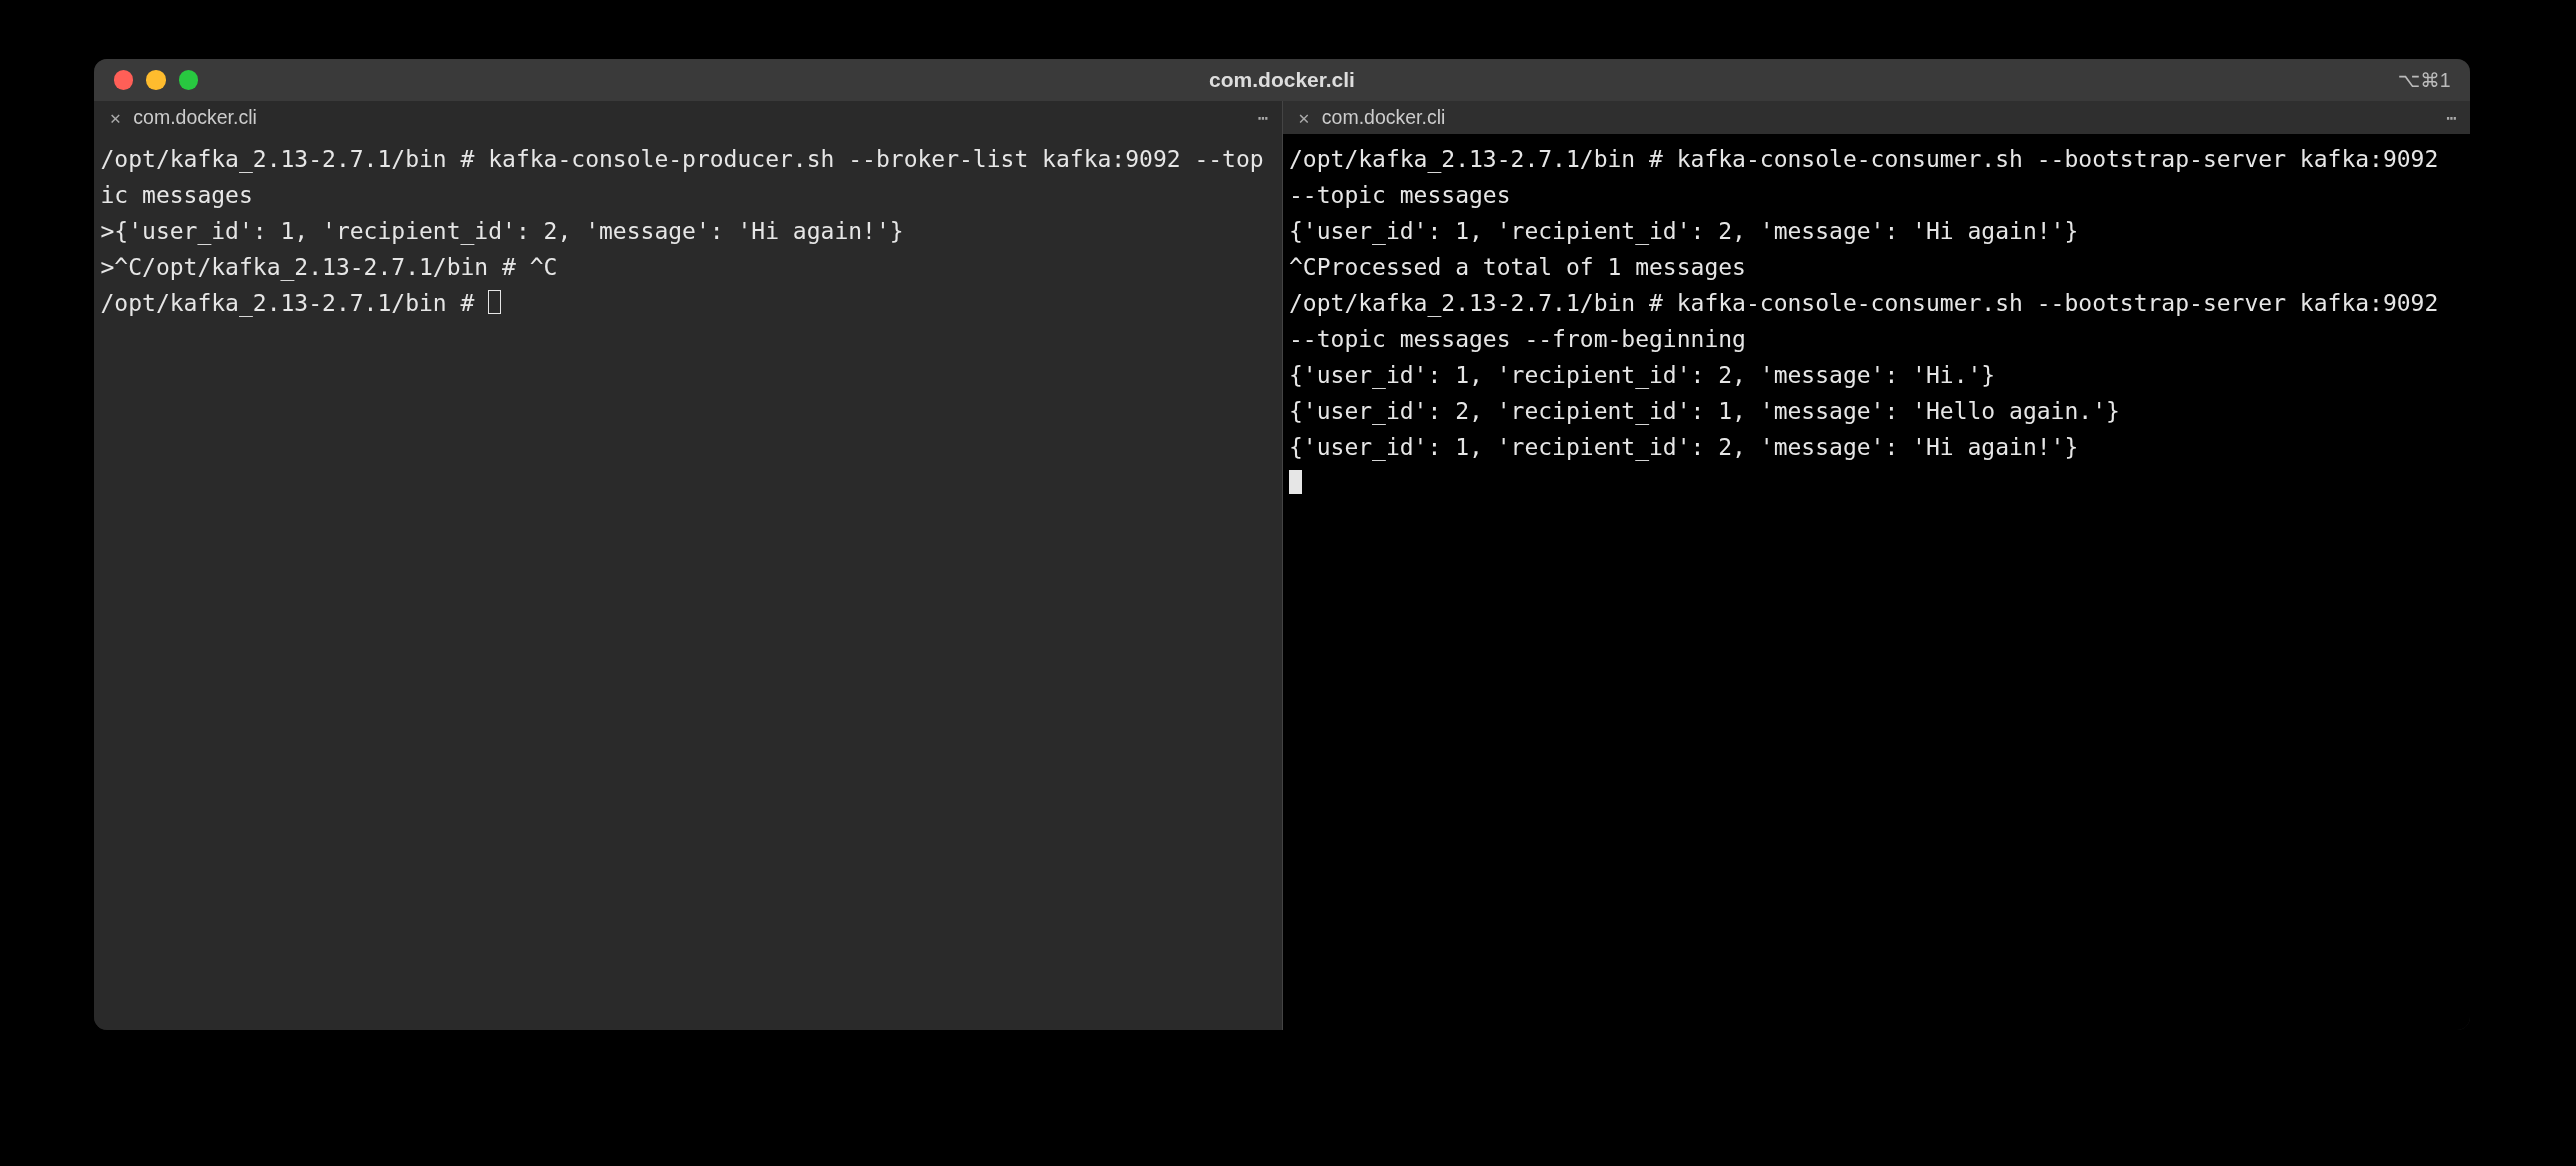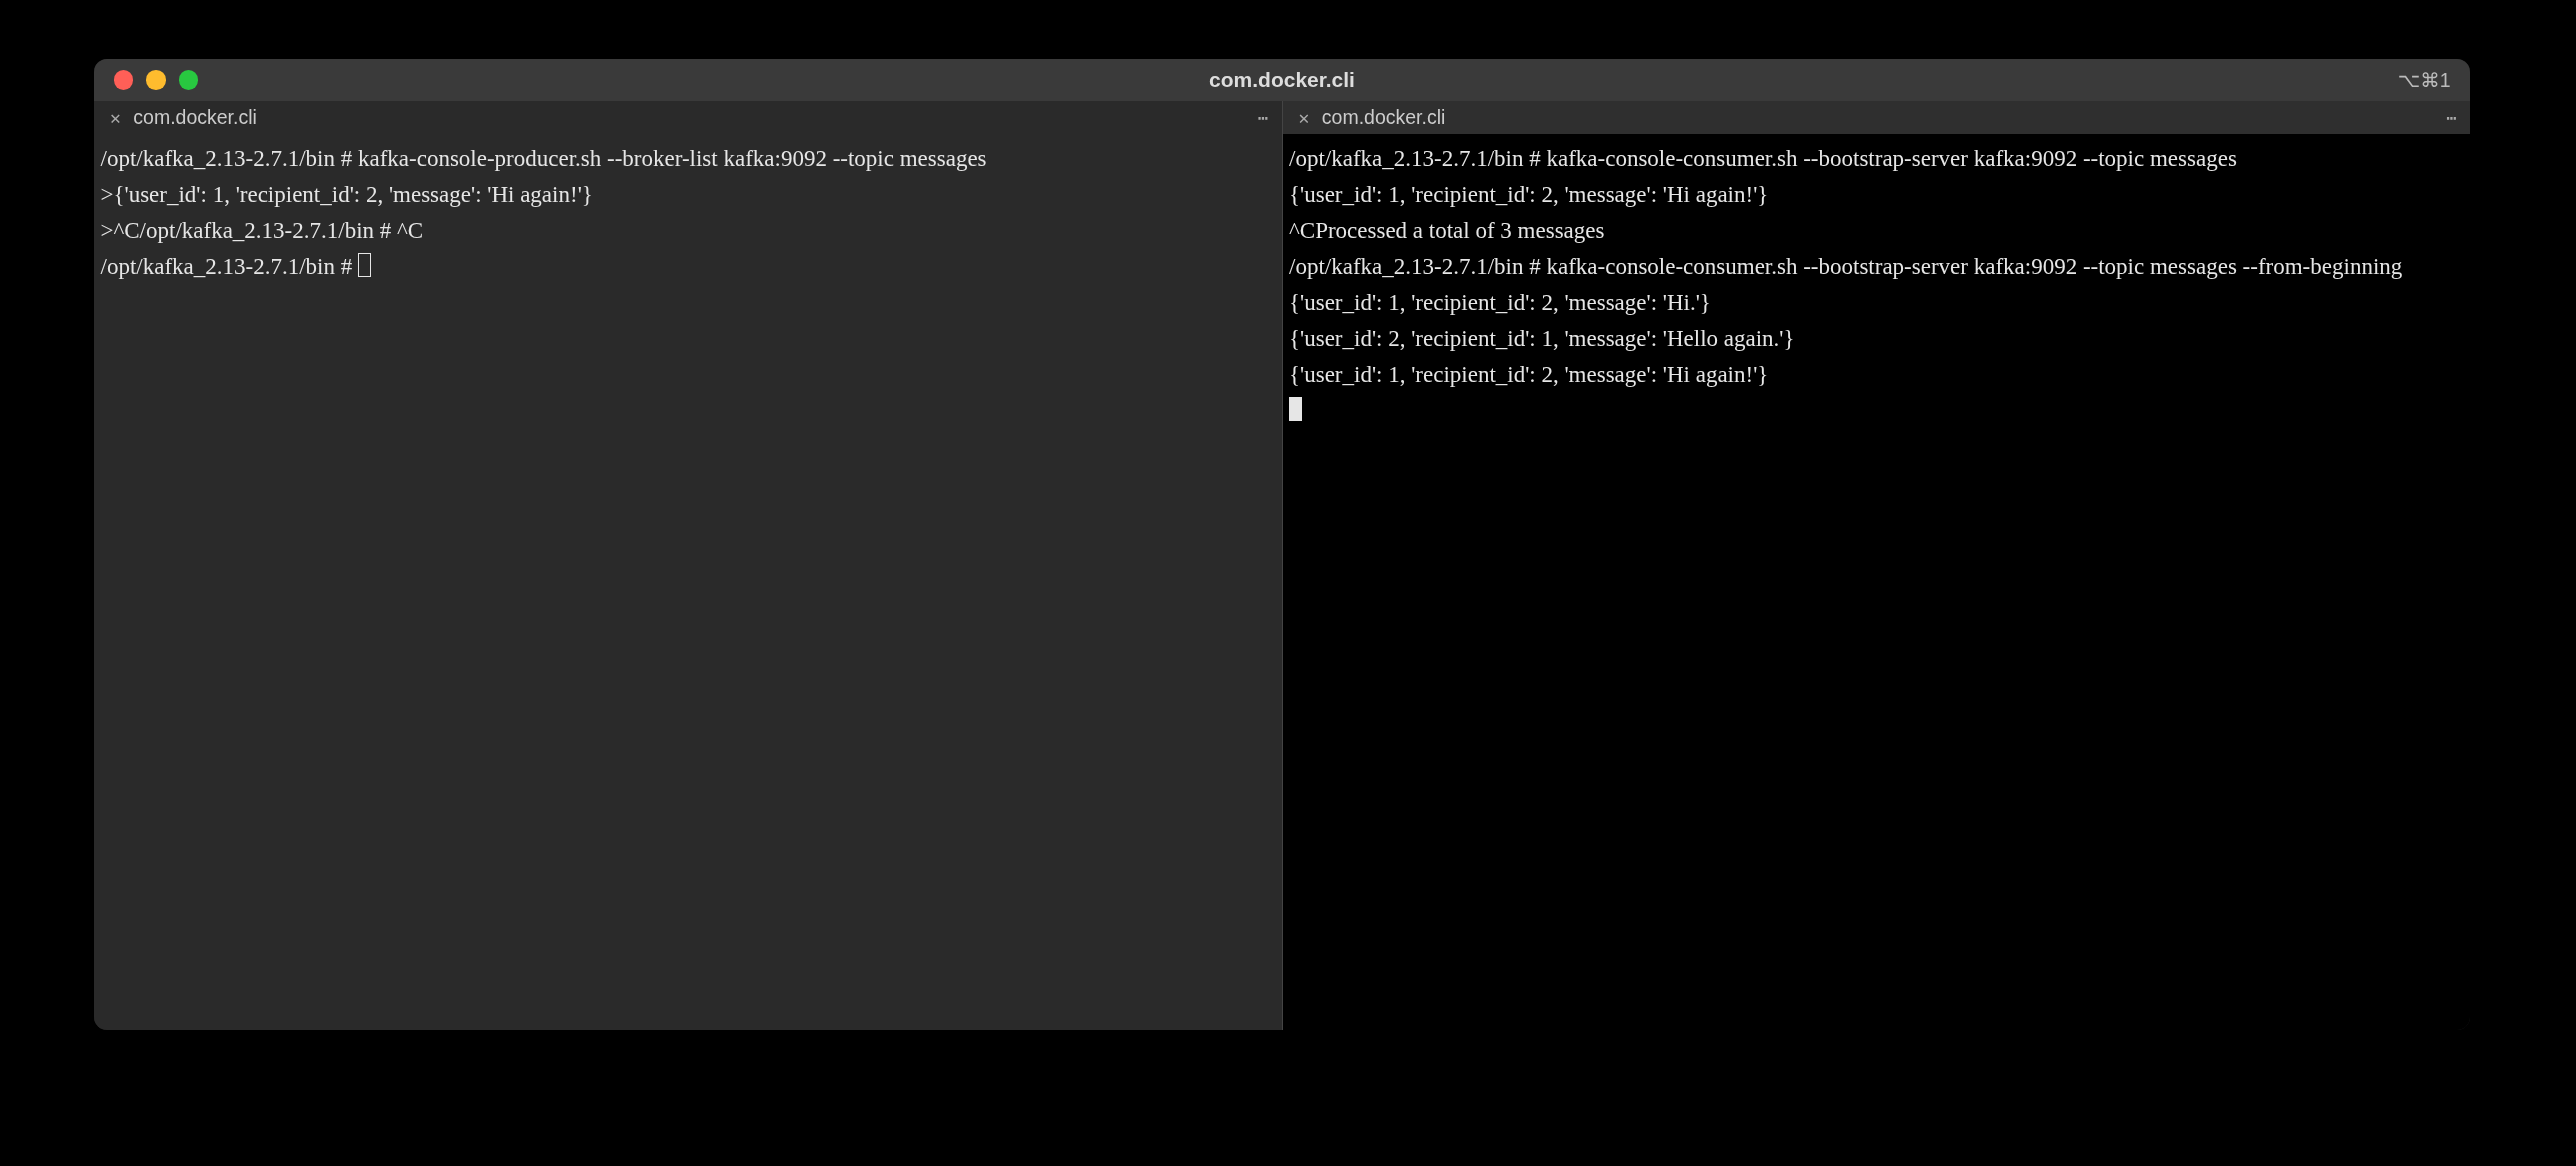--- a/index.html
+++ b/index.html
@@ -112,21 +112,20 @@
   }
   .term {
     flex: 1;
     padding: 6.5px 6.5px 6.5px 6.5px;
     color: #e6e6e6;
     font-size: 23px;
     line-height: 36px;
     white-space: pre-wrap;
     word-break: break-all;
     overflow: hidden;
-    font-family: Liberation Serif, serif;
   }
   .cursor-block {
     display: inline-block;
     width: 13px;
     height: 24.4px;
     border: 1.6px solid #e6e6e6;
     vertical-align: text-bottom;
     margin-bottom: 1.6px;
   }
   .cursor-solid {
@@ -167,21 +166,21 @@
     </div>
 
     <div class="pane pane-right">
       <div class="tabbar">
         <span class="tab-close">✕</span>
         <span class="tab-label">com.docker.cli</span>
         <span class="tab-right-icon">⋯</span>
       </div>
       <div class="term"><span>/opt/kafka_2.13-2.7.1/bin # kafka-console-consumer.sh --bootstrap-server kafka:9092 --topic messages</span>
 <span>{'user_id': 1, 'recipient_id': 2, 'message': 'Hi again!'}</span>
-<span>^CProcessed a total of 3 messages</span>
+<span>^CProcessed a total of 1 messages</span>
 <span>/opt/kafka_2.13-2.7.1/bin # kafka-console-consumer.sh --bootstrap-server kafka:9092 --topic messages --from-beginning</span>
 <span>{'user_id': 1, 'recipient_id': 2, 'message': 'Hi.'}</span>
 <span>{'user_id': 2, 'recipient_id': 1, 'message': 'Hello again.'}</span>
 <span>{'user_id': 1, 'recipient_id': 2, 'message': 'Hi again!'}</span>
 <span class="cursor-solid"></span></div>
     </div>
 
   </div>
 </div>
 

